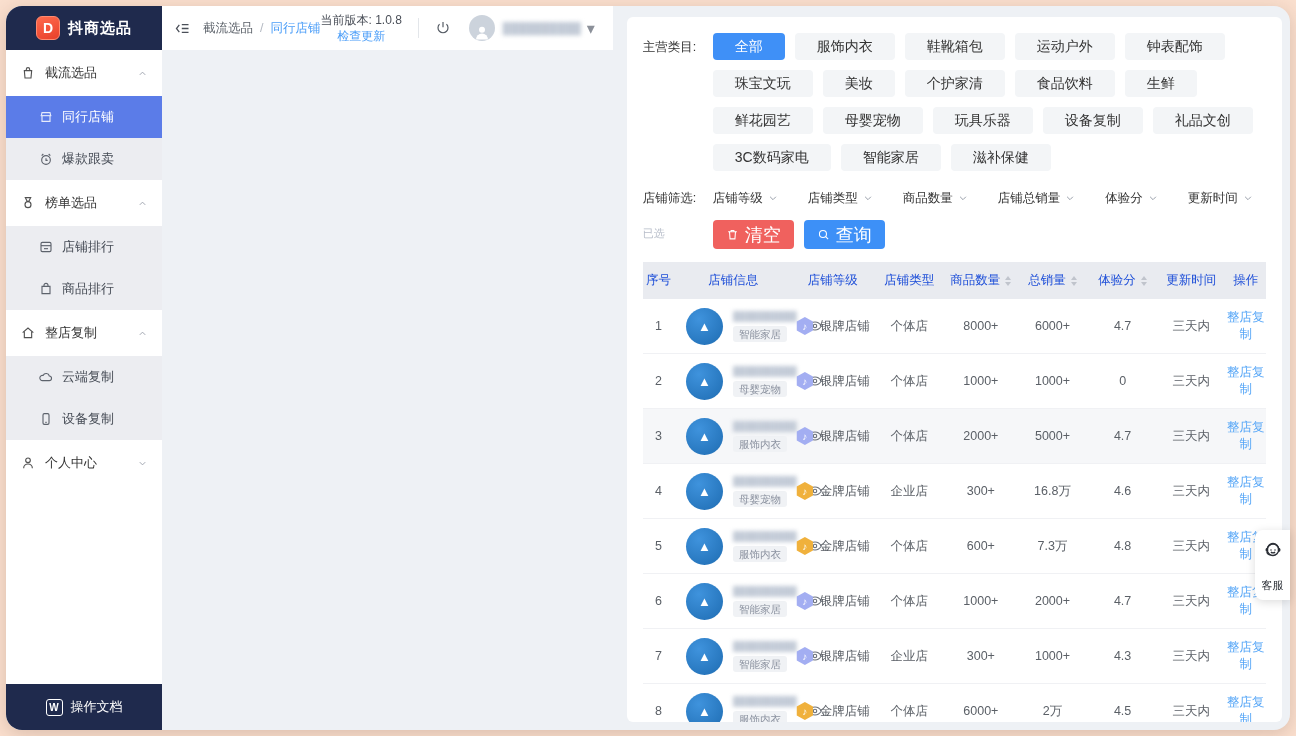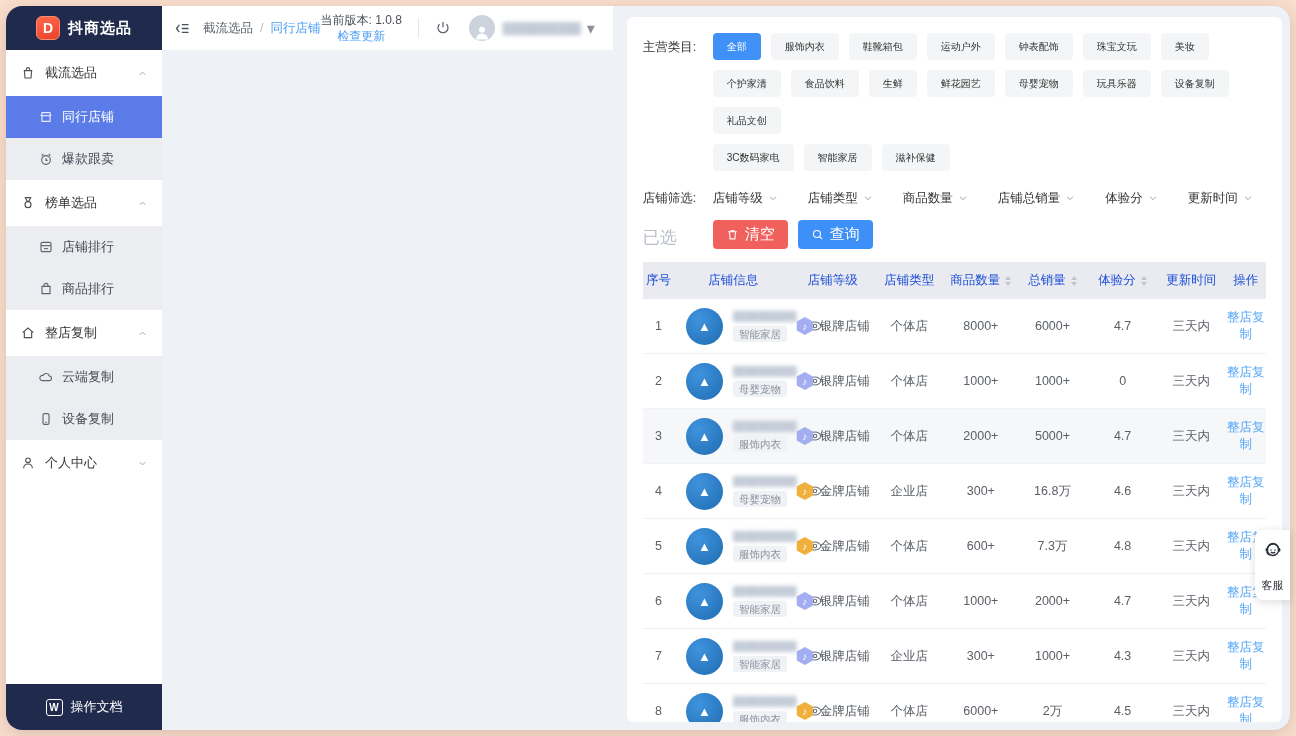--- a/index.html
+++ b/index.html
@@ -41,28 +41,28 @@
   .dcaret { color:#8b9099; }
 
   .content { flex:1; padding:11px 8px 8px 14px; min-height:0; }
   .card { background:#fff; border-radius:6px; height:100%; padding:16px 16px 0; overflow:hidden; position:relative; }
 
   
   .frow { display:flex; margin-bottom:13px; }
   .flabel { width:70px; flex-shrink:0; font-size:12.5px; color:#333; padding-top:6px; }
   .chip-lines { display:flex; flex-direction:column; gap:10px; }
   .chip-line { display:flex; gap:10px; flex-wrap:wrap; }
-  .chip { height:27px; line-height:27px; padding:0 14px; background:#f3f5f7; border-radius:4px; font-size:10px; color:#333; cursor:pointer; white-space:nowrap; }
+  .chip { height:27px; line-height:27px; padding:0 22px; background:#f3f5f7; border-radius:4px; font-size:14px; color:#333; cursor:pointer; white-space:nowrap; }
   .chip.active { background:#3f90f7; color:#fff; }
   .dds { display:flex; align-items:center; gap:30px; padding-top:5px; }
   .dd { display:flex; align-items:center; gap:5px; font-size:12.5px; color:#333; cursor:pointer; }
   .dd svg { color:#9aa0ab; }
-  .sel-label { padding-top:6px; width:70px; flex-shrink:0; font-size:17px; color:#b7bdc9; }
+  .sel-label { padding-top:6px; width:70px; flex-shrink:0; font-size:11px; color:#b7bdc9; }
   .btns { display:flex; gap:10px; }
-  .btn { height:29px; border:none; border-radius:4px; padding:0 13px; font-size:15px; color:#fff; display:inline-flex; align-items:center; gap:6px; cursor:pointer; font-family:inherit; }
+  .btn { height:29px; border:none; border-radius:4px; padding:0 13px; font-size:18px; color:#fff; display:inline-flex; align-items:center; gap:6px; cursor:pointer; font-family:inherit; }
   .btn-clear { background:#f0615e; }
   .btn-query { background:#3d90f7; }
 
   
   .tbl { margin-top:4px; }
   .thead { display:flex; align-items:center; background:#e9ebf0; height:37px; font-size:12.5px; font-weight:normal; color:#1d4ed8; }
   .trow { display:flex; align-items:center; height:55px; border-bottom:1px solid #f0f1f4; font-size:12.5px; color:#5b6067; }
   .trow.highlight { background:#f6f7f9; }
   .c { display:flex; align-items:center; justify-content:center; text-align:center; }
   .thead .c:nth-child(1), .trow .c:nth-child(1){ width:5%; }

